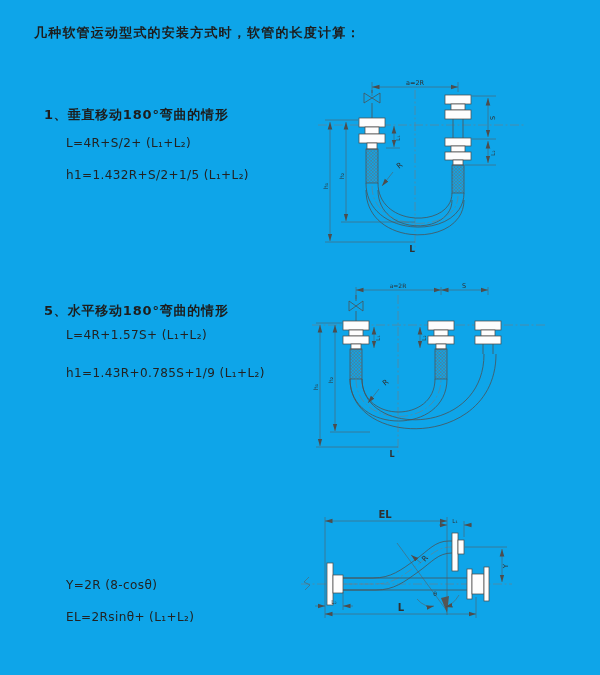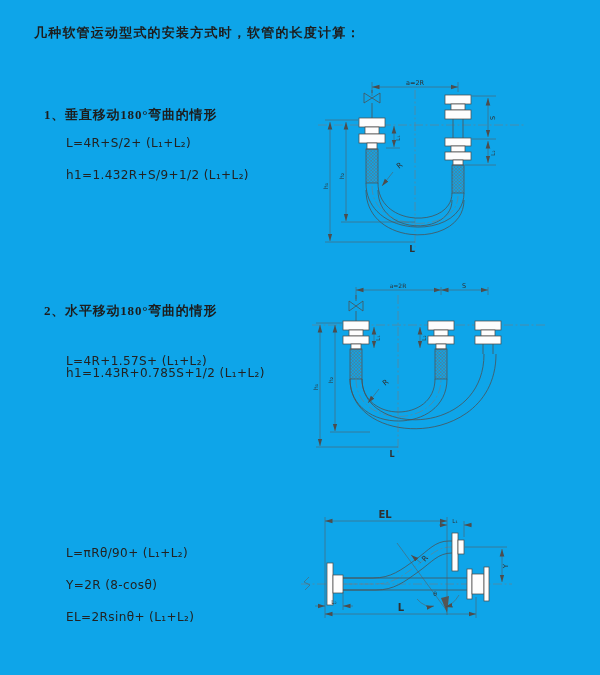--- a/index.html
+++ b/index.html
@@ -1,46 +1,45 @@
 <!DOCTYPE html>
 <html><head>
 <meta charset="utf-8">
 <style>
   html,body{margin:0;padding:0;}
   body{font-family:"DejaVu Sans","Liberation Sans",sans-serif;background:#ffffff;}
   .doc{position:relative;width:600px;height:675px;background:#0ea5e9;overflow:hidden;}
   .title{position:absolute;left:34px;top:24px;font-size:13px;font-weight:600;
          color:#1d1d1d;letter-spacing:1.2px;white-space:nowrap;}
   .heading{position:absolute;left:44px;font-size:13px;font-weight:600;color:#1d1d1d;
-           letter-spacing:0.8px;white-space:nowrap;font-family:Liberation Serif, serif;}
+           letter-spacing:0.8px;white-space:nowrap;}
   .formula{position:absolute;left:66px;font-size:12px;font-weight:500;color:#222;
            letter-spacing:0.4px;white-space:nowrap;}
   svg{position:absolute;}
   .d{stroke:#4d4d4d;stroke-width:.75;fill:none;}
   .t{stroke:#5a5a5a;stroke-width:.55;fill:none;}
   .c{stroke:#7a7a7a;stroke-width:.55;fill:none;stroke-dasharray:9 2.5 2 2.5;}
   .f{fill:#fdfdfd;stroke:#4d4d4d;stroke-width:.75;}
   svg text{fill:#303030;font-family:"DejaVu Sans",sans-serif;}
 </style>
 </head>
 <body>
 
 <div class="doc">
 
   <div class="title">几种软管运动型式的安装方式时，软管的长度计算：</div>
 
   <div class="heading" style="top:106px">1、垂直移动180°弯曲的情形</div>
   <div class="formula" style="top:136px">L=4R+S/2+ (L₁+L₂)</div>
-  <div class="formula" style="top:168px">h1=1.432R+S/9+1/2 (L₁+L₂)</div>
-
-  <div class="heading" style="top:302px">2、水平移动180°弯曲的情形</div>
-  <div class="formula" style="top:354px">L=4R+1.57S+ (L₁+L₂)</div>
-  <div class="formula" style="top:366px">h1=1.43R+0.785S+1/2 (L₁+L₂)</div>
-
-  <div class="formula" style="top:546px">L=πRθ/90+ (L₁+L₂)</div>
+  <div class="formula" style="top:168px">h1=1.432R+S/2+1/5 (L₁+L₂)</div>
+
+  <div class="heading" style="top:302px">5、水平移动180°弯曲的情形</div>
+  <div class="formula" style="top:328px">L=4R+1.57S+ (L₁+L₂)</div>
+  <div class="formula" style="top:366px">h1=1.43R+0.785S+1/9 (L₁+L₂)</div>
+
   <div class="formula" style="top:578px">Y=2R (8-cosθ)</div>
   <div class="formula" style="top:610px">EL=2Rsinθ+ (L₁+L₂)</div>
 
   <svg style="left:312px;top:76px" width="222" height="180" viewBox="0 0 222 180">
     <defs>
       <marker id="e1" markerWidth="9" markerHeight="7" refX="7.5" refY="3" orient="auto" markerUnits="userSpaceOnUse">
           <path d="M0,0.7 L7.5,3 L0,5.3 Z" fill="#4d4d4d"></path>
         </marker>
       <marker id="s1" markerWidth="9" markerHeight="7" refX="0.5" refY="3" orient="auto" markerUnits="userSpaceOnUse">
           <path d="M8,0.7 L0.5,3 L8,5.3 Z" fill="#4d4d4d"></path>

